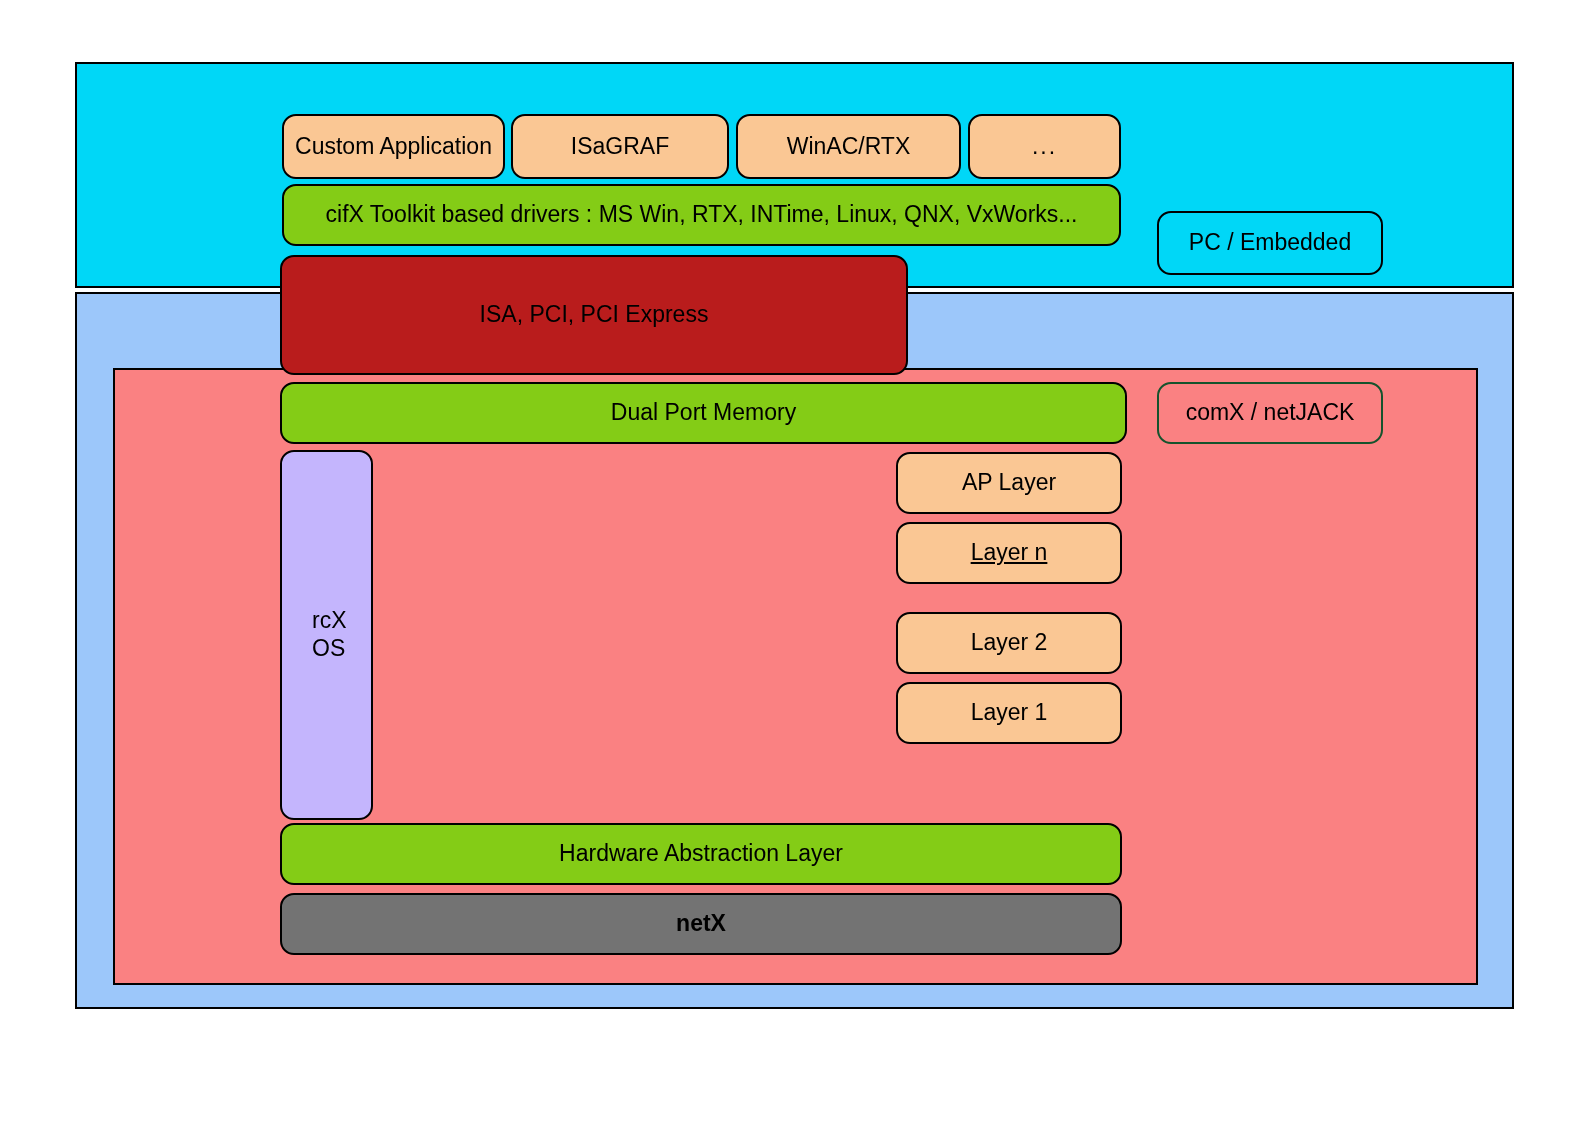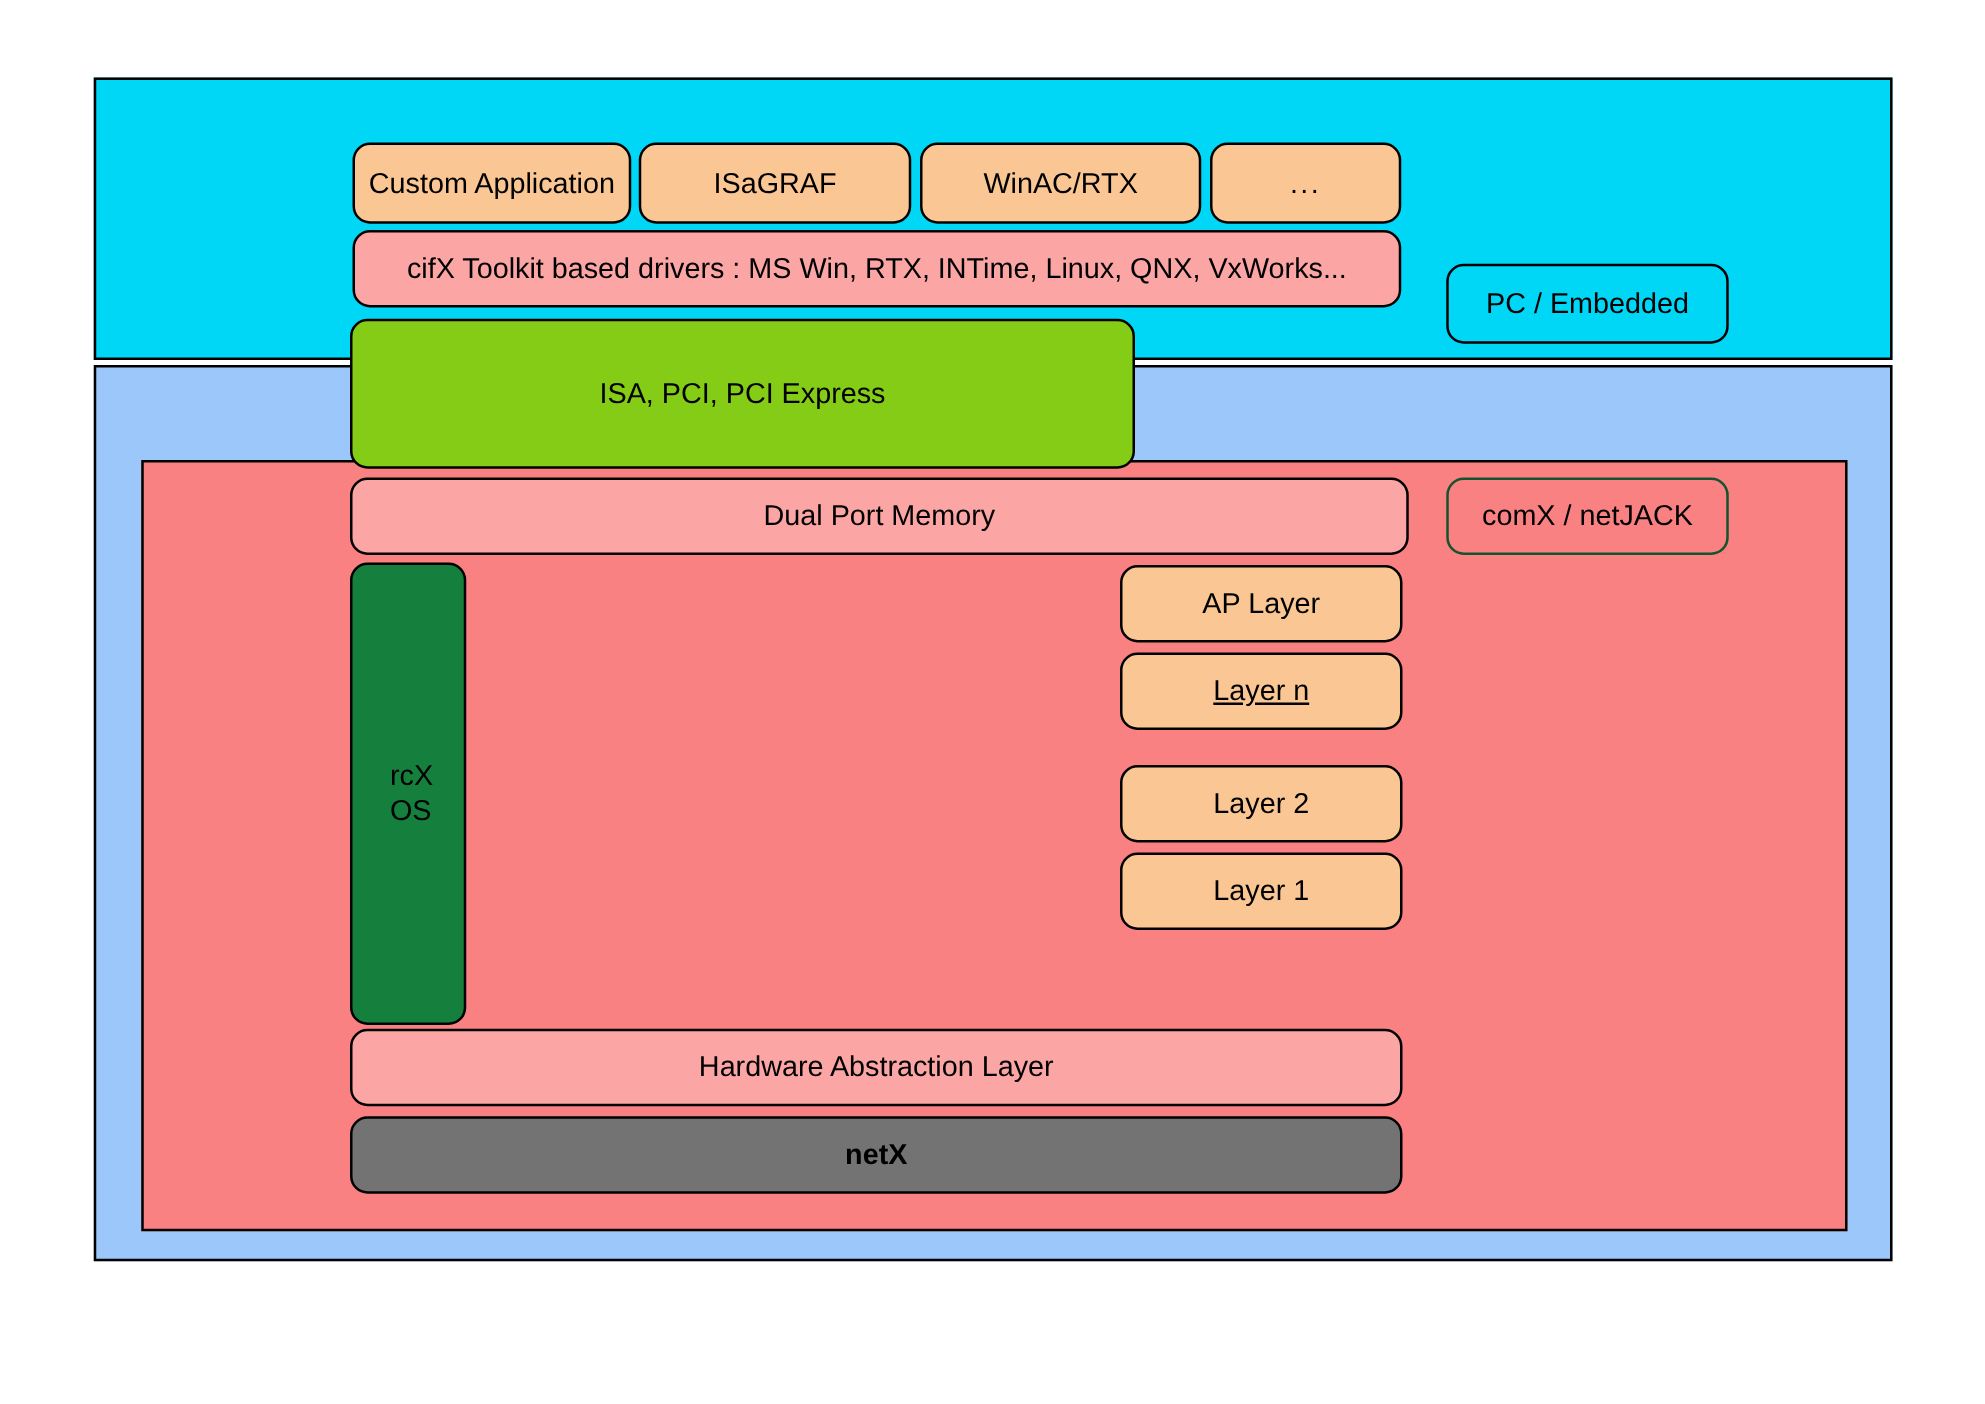--- a/index.html
+++ b/index.html
@@ -38,23 +38,23 @@
   .panel-pc       { background: #00D7F7; }
   .panel-cifx     { background: #9CC7FA; }
   .panel-comx     { background: #FA8182; }
 
   
   .box {
     border-radius: 14px;
     font-size: 23px;
   }
   .box-orange { background: #FAC794; }
-  .box-green  { background: #fca5a5; }
-  .box-yellow { background: #84cc16; }
-  .box-olive  { background: #15803d; }
+  .box-green  { background: #84cc16; }
+  .box-yellow { background: #b91c1c; }
+  .box-olive  { background: #c4b5fd; }
   .box-red    { background: #737373; font-weight: bold; }
 
   .box-cyan-label  { background: #00D7F7; border-radius: 14px; font-size: 23px; }
   .box-blue-label  { background: #9CC7FA; border-radius: 14px; font-size: 23px; }
   .box-red-label   { background: #FA8182; border-radius: 14px; font-size: 23px; }
 
   
   .box-rcx {
     flex-direction: column;
     align-items: flex-start;

